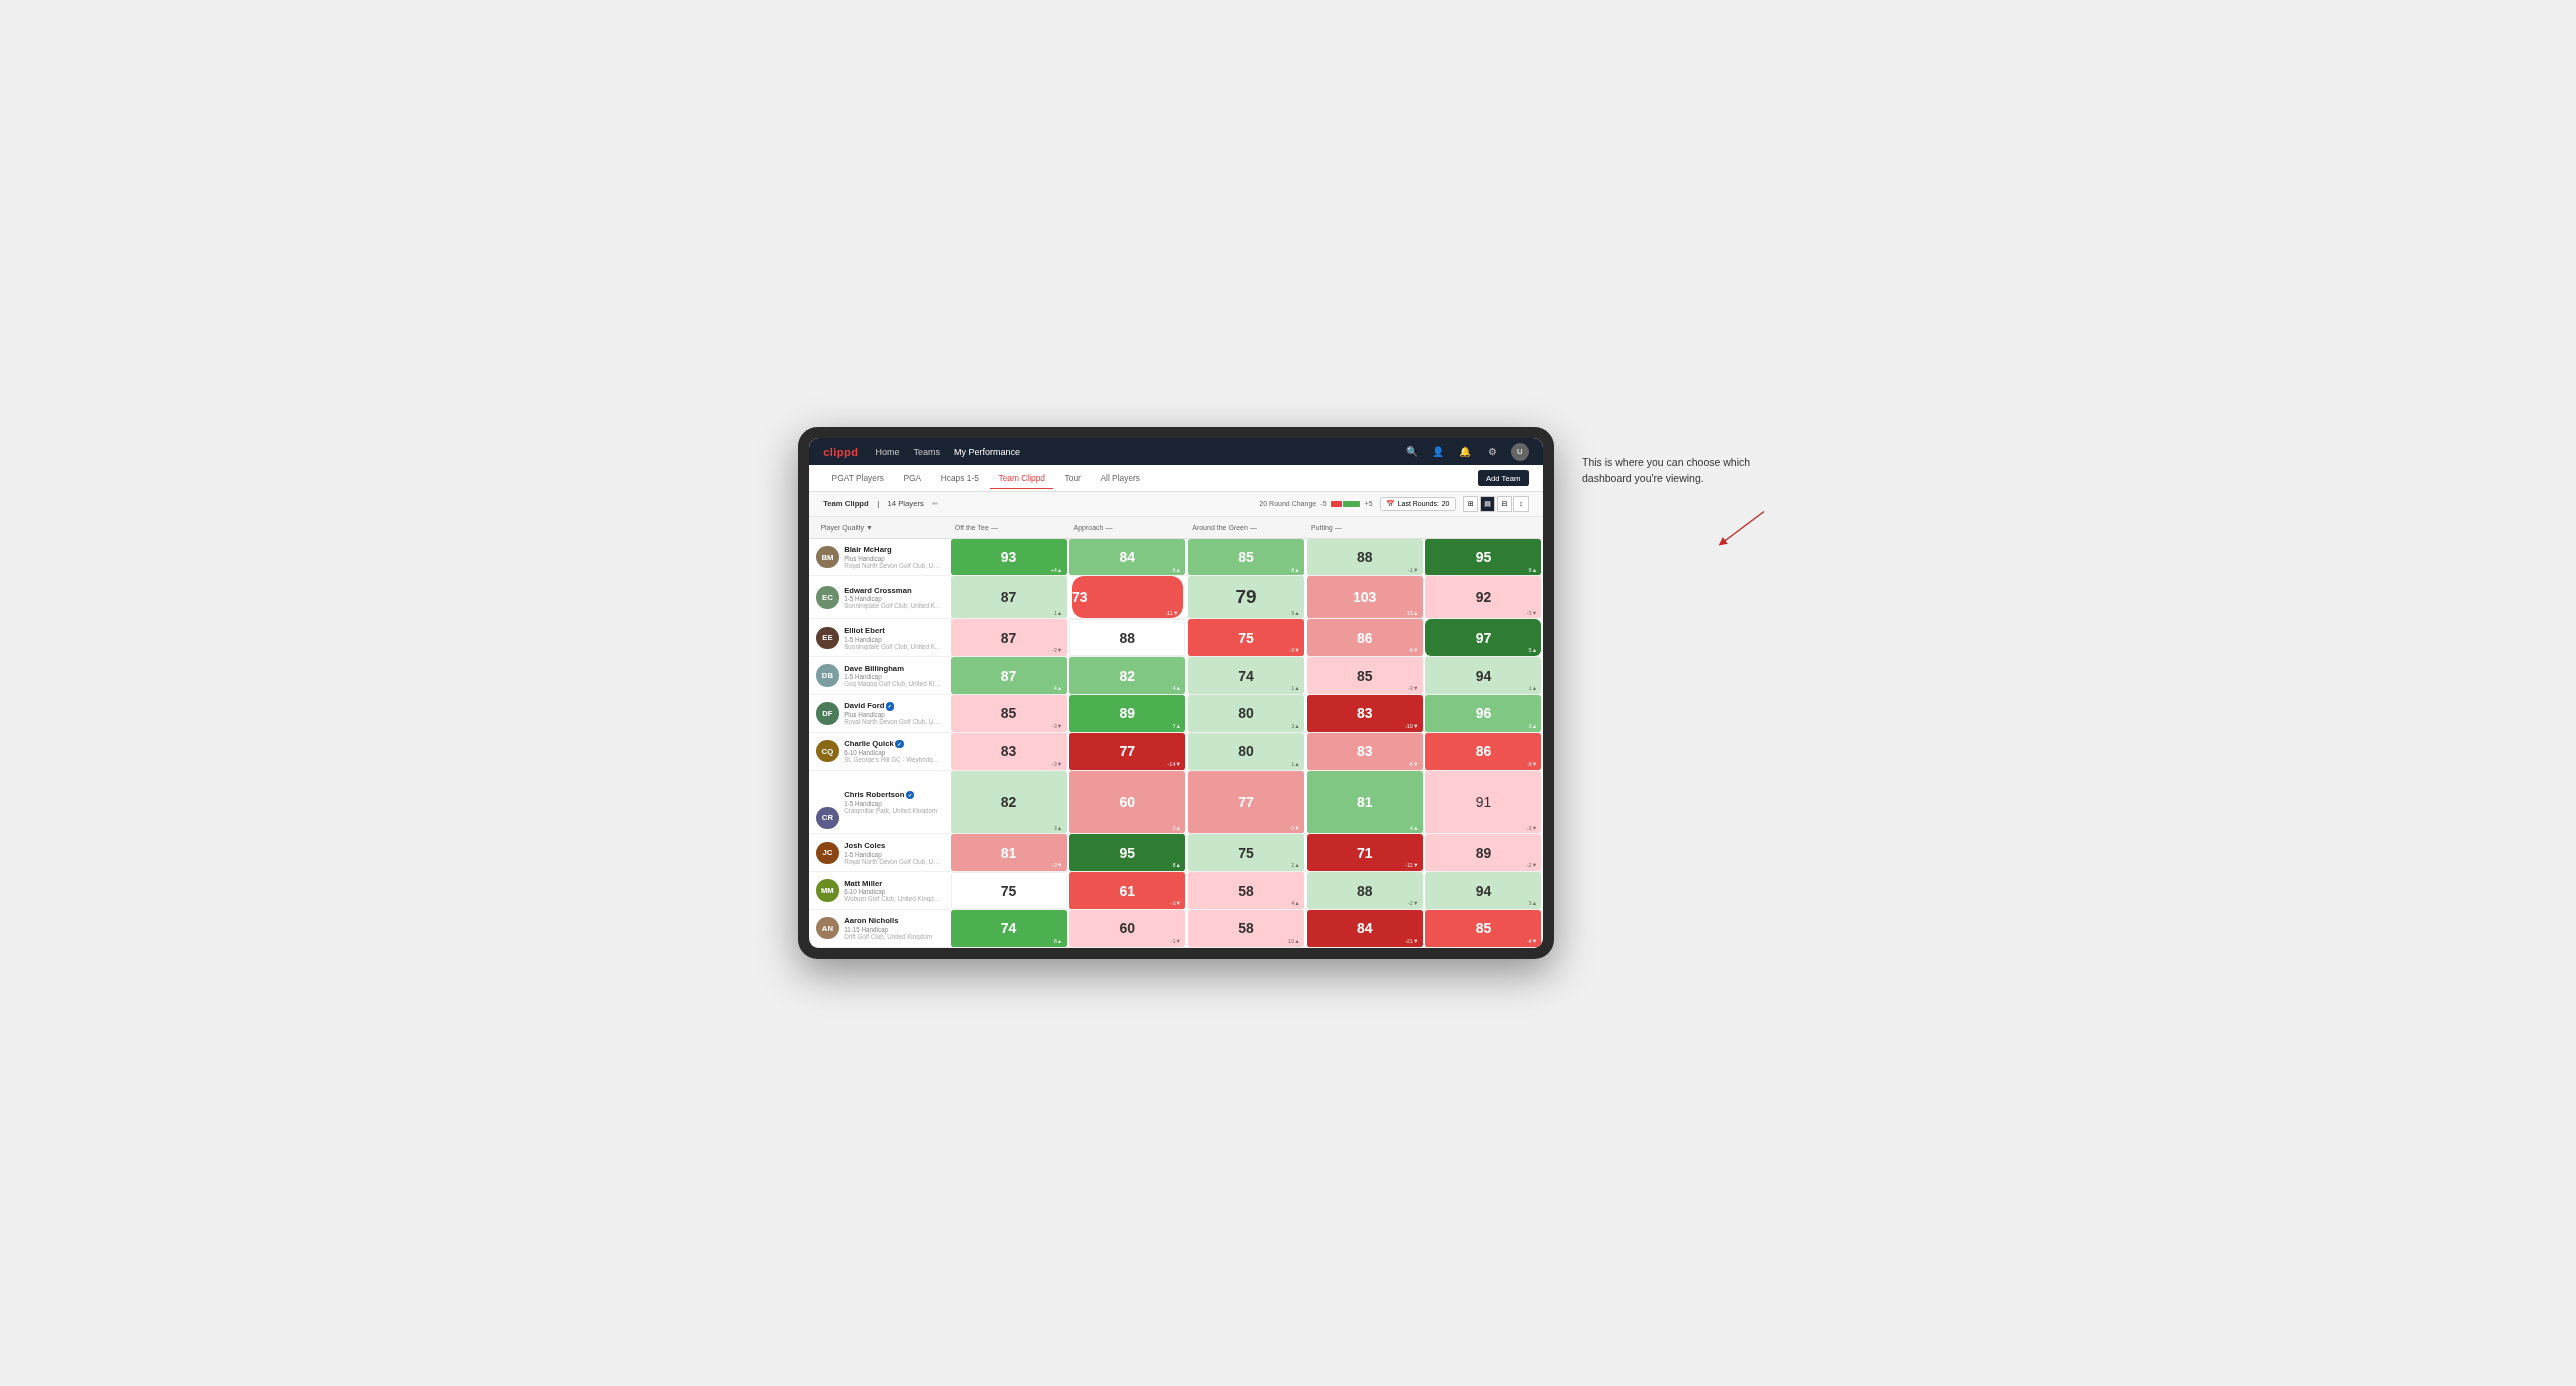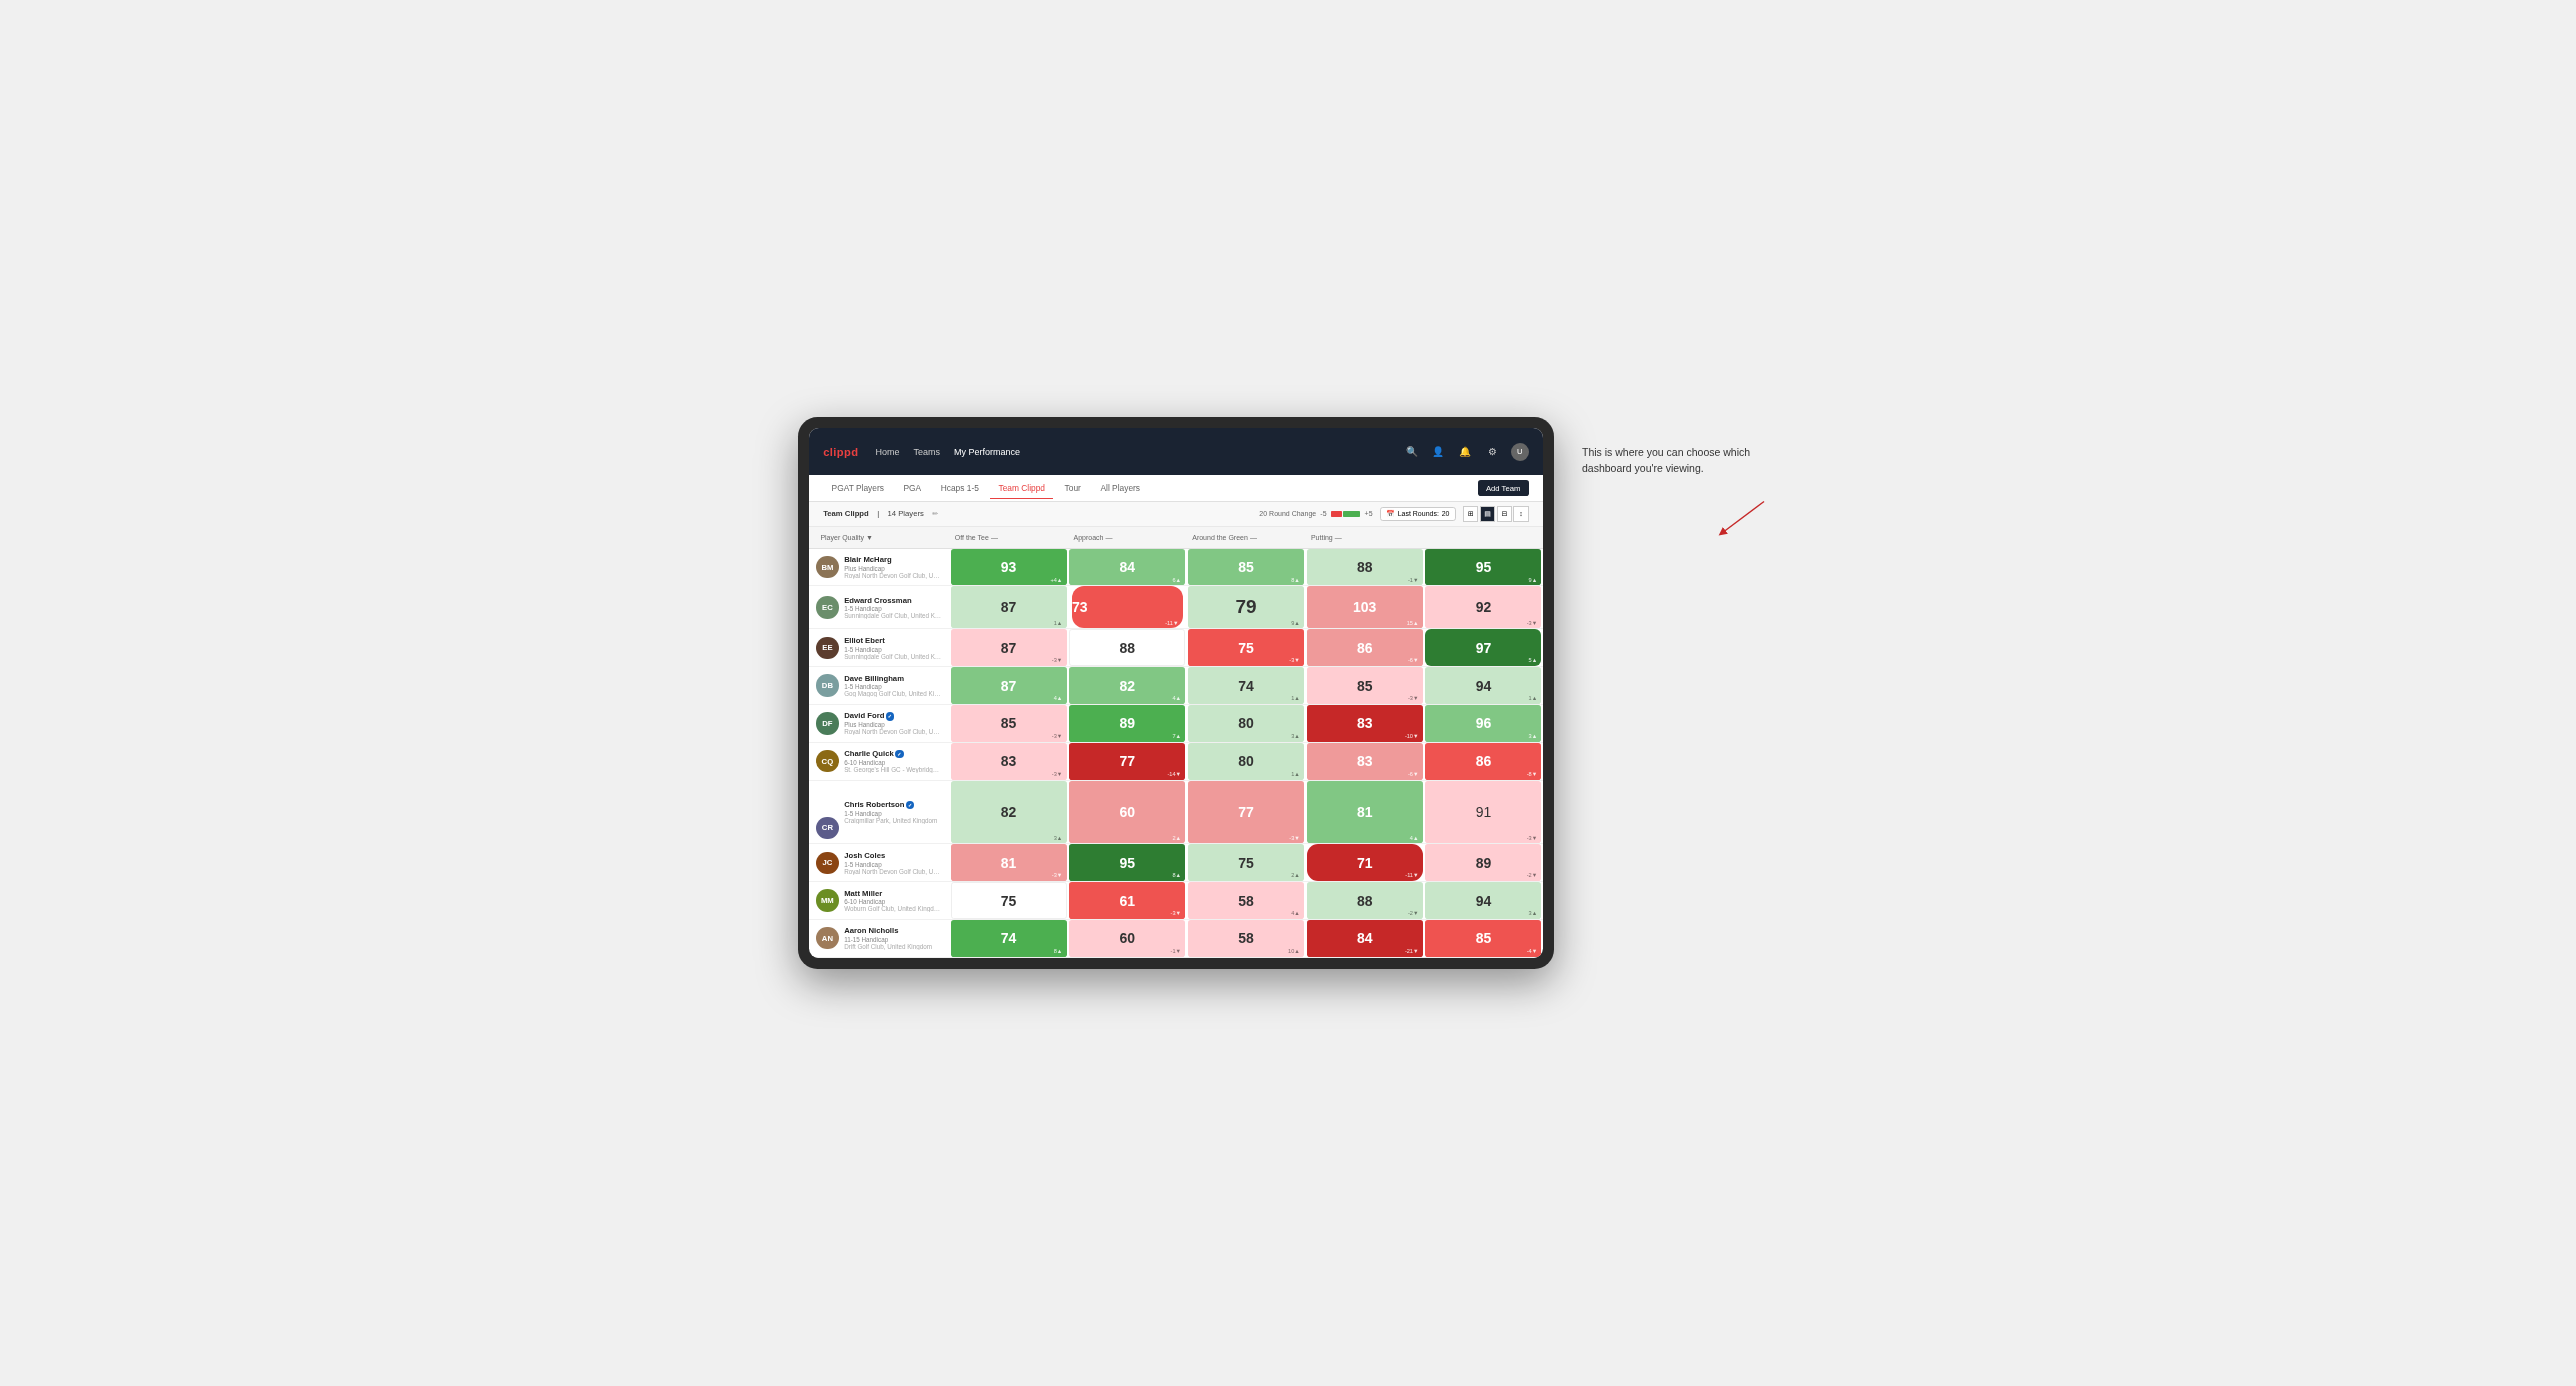--- a/index.html
+++ b/index.html
@@ -36,21 +36,21 @@
       border-radius: 9.8px;
       overflow: hidden;
     }
 
     
     .nav-bar {
       background: #1a2332;
       display: flex;
       align-items: center;
       padding: 0 14px;
-      height: 47px;
+      height: 27px;
       gap: 17px;
     }
 
     .nav-logo {
       color: #e84040;
       font-weight: 700;
       font-size: 11.2px;
       letter-spacing: 0.4px;
     }
 
@@ -692,21 +692,21 @@
                 <span style="position: absolute; bottom: 2.8px; right: 4.2px; font-size: 5.6px; color: rgba(255, 255, 255, 0.85);">-3▼</span>
               </div>
               <div class="score-cell bg-green-strong" style="min-height: 34px; margin: 1.4px; border-radius: 2.8px; position: relative; display: flex; align-items: center; justify-content: center;">
                 <span class="score-value" style="font-size: 14px; font-weight: 700; color: rgb(255, 255, 255);">95</span>
                 <span style="position: absolute; bottom: 2.8px; right: 4.2px; font-size: 5.6px; color: rgba(255, 255, 255, 0.85);">8▲</span>
               </div>
               <div class="score-cell bg-green-pale" style="min-height: 34px; margin: 1.4px; border-radius: 2.8px; position: relative; display: flex; align-items: center; justify-content: center;">
                 <span class="score-value score-dark" style="font-size: 14px; font-weight: 700; color: rgb(51, 51, 51);">75</span>
                 <span style="position: absolute; bottom: 2.8px; right: 4.2px; font-size: 5.6px; color: rgba(0, 0, 0, 0.5);">2▲</span>
               </div>
-              <div class="score-cell bg-red-strong" style="min-height: 34px; margin: 1.4px; border-radius: 11px; position: relative; display: flex; align-items: center; justify-content: center;">
+              <div class="score-cell bg-red-strong" style="min-height: 34px; margin: 1.4px; border-radius: 3px; position: relative; display: flex; align-items: center; justify-content: center;">
                 <span class="score-value" style="font-size: 14px; font-weight: 700; color: rgb(255, 255, 255);">71</span>
                 <span style="position: absolute; bottom: 2.8px; right: 4.2px; font-size: 5.6px; color: rgba(255, 255, 255, 0.85);">-11▼</span>
               </div>
               <div class="score-cell bg-red-pale" style="min-height: 34px; margin: 1.4px; border-radius: 2.8px; position: relative; display: flex; align-items: center; justify-content: center;">
                 <span class="score-value score-dark" style="font-size: 14px; font-weight: 700; color: rgb(51, 51, 51);">89</span>
                 <span style="position: absolute; bottom: 2.8px; right: 4.2px; font-size: 5.6px; color: rgba(0, 0, 0, 0.5);">-2▼</span>
               </div>
             </div>
             <div class="table-row">
               <div class="player-cell">

